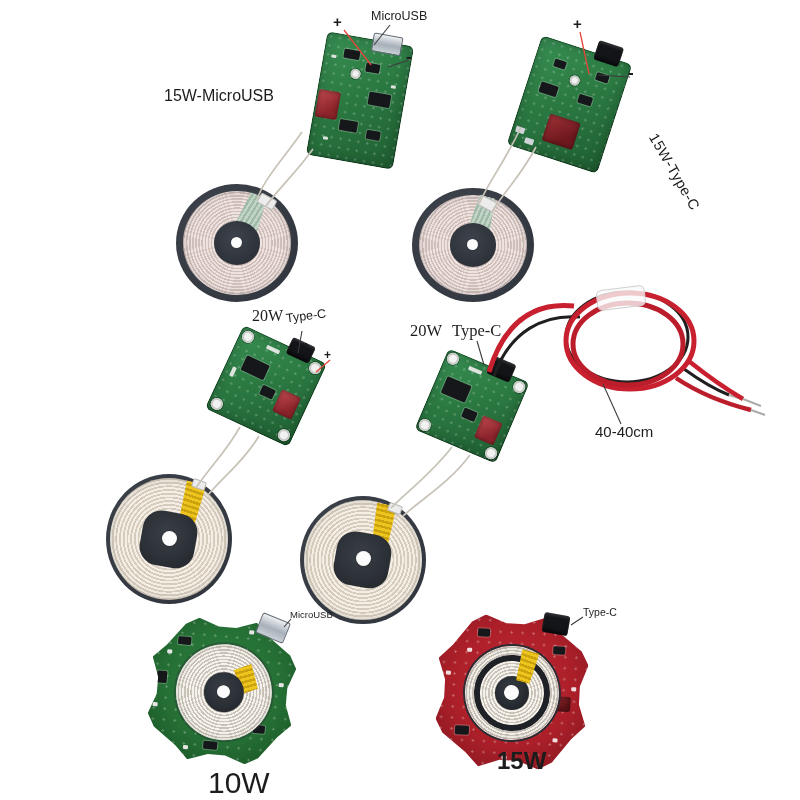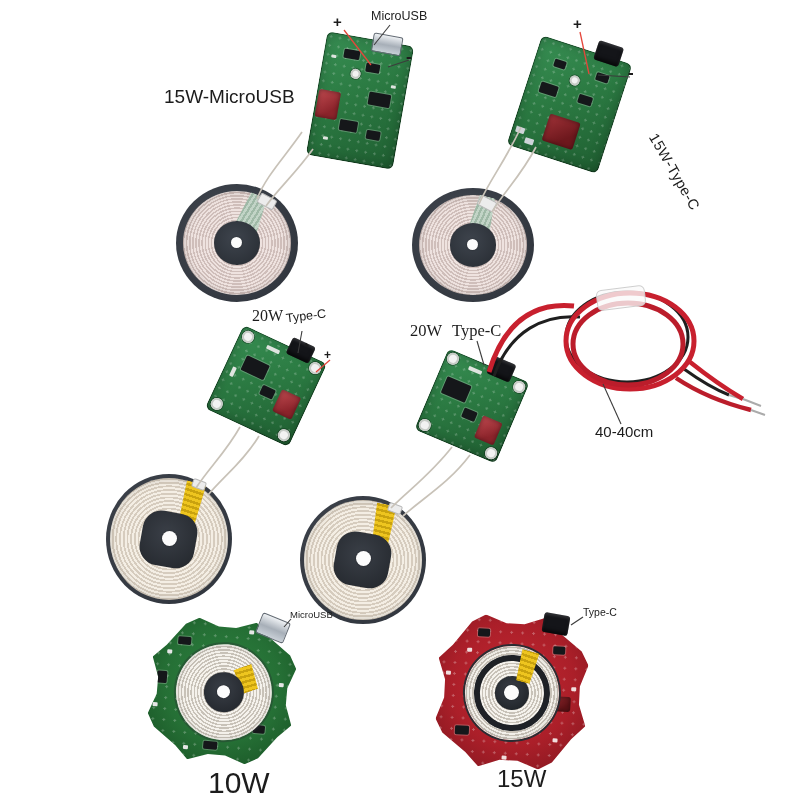--- a/index.html
+++ b/index.html
@@ -230,36 +230,36 @@
       <path d="M291,619 L284,627"></path>
       <path d="M583,617 L571,625"></path>
     </g>
     <g stroke="#e5463b" stroke-width="1.3" fill="none">
       <path d="M344,30 L371,65"></path>
       <path d="M580,32 L589,74"></path>
       <path d="M330,360 L316,372"></path>
     </g>
   </svg>
 
-  <div class="lbl" style="left:164px;top:87px;font-size:19px;">15W-MicroUSB</div>
+  <div class="lbl" style="left:164px;top:87px;font-size:16px;">15W-MicroUSB</div>
   <div class="lbl" style="left:371px;top:10px;font-size:12.5px;">MicroUSB</div>
   <div class="lbl" style="left:333px;top:14px;font-size:15px;font-weight:bold;">+</div>
   <div class="lbl" style="left:406px;top:48px;font-size:17px;font-weight:bold;">-</div>
   <div class="lbl" style="left:573px;top:16px;font-size:15px;font-weight:bold;">+</div>
   <div class="lbl" style="left:628px;top:64px;font-size:17px;font-weight:bold;">-</div>
   <div class="lbl" style="left:659px;top:131px;font-size:14.5px;transform:rotate(60deg);transform-origin:0 0;letter-spacing:.5px;">15W-Type-C</div>
 
   <div class="lbl serif" style="left:252px;top:307px;font-size:16px;">20W</div>
   <div class="lbl" style="left:286px;top:310px;font-size:12.5px;transform:rotate(-7deg);">Type-C</div>
   <div class="lbl" style="left:305px;top:336px;font-size:15px;font-weight:bold;transform:rotate(45deg);">-</div>
   <div class="lbl" style="left:324px;top:349px;font-size:12px;font-weight:bold;">+</div>
 
   <div class="lbl serif" style="left:410px;top:322px;font-size:16.5px;">20W</div>
   <div class="lbl serif" style="left:452px;top:322px;font-size:16.5px;">Type-C</div>
 
   <div class="lbl" style="left:595px;top:424px;font-size:15px;">40-40cm</div>
 
   <div class="lbl" style="left:290px;top:610px;font-size:9.5px;">MicroUSB</div>
   <div class="lbl" style="left:208px;top:766px;font-size:30px;">10W</div>
   <div class="lbl" style="left:583px;top:607px;font-size:10.5px;">Type-C</div>
-  <div class="lbl" style="left:497px;top:766px;font-size:24px;">15W</div>
+  <div class="lbl" style="left:497px;top:748px;font-size:24px;font-weight:bold;">15W</div>
 
 </div>
 
 </body></html>

